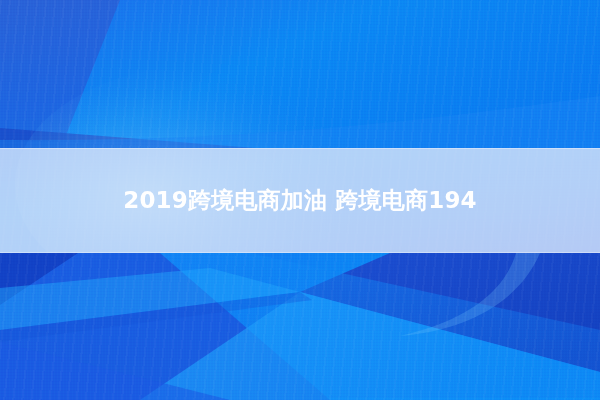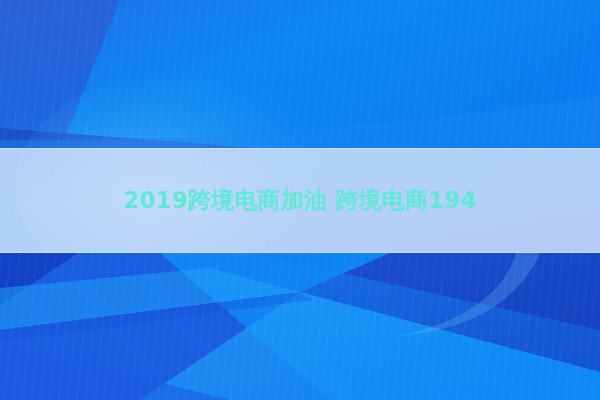--- a/index.html
+++ b/index.html
@@ -97,21 +97,21 @@
   .band-hairline-top { top: 0; }
   .band-hairline-bottom { bottom: 0; }
 
   .caption-text {
     position: relative;
     z-index: 3;
     font-family: "DejaVu Sans", "Liberation Sans", sans-serif;
     font-size: 23px;
     font-weight: 700;
     letter-spacing: 0.2px;
-    color: #5eead4;
+    color: #ffffff;
     white-space: nowrap;
     line-height: 1;
     text-align: center;
   }
 </style>
 </head>
 <body>
 
 <div id="banner">
 

